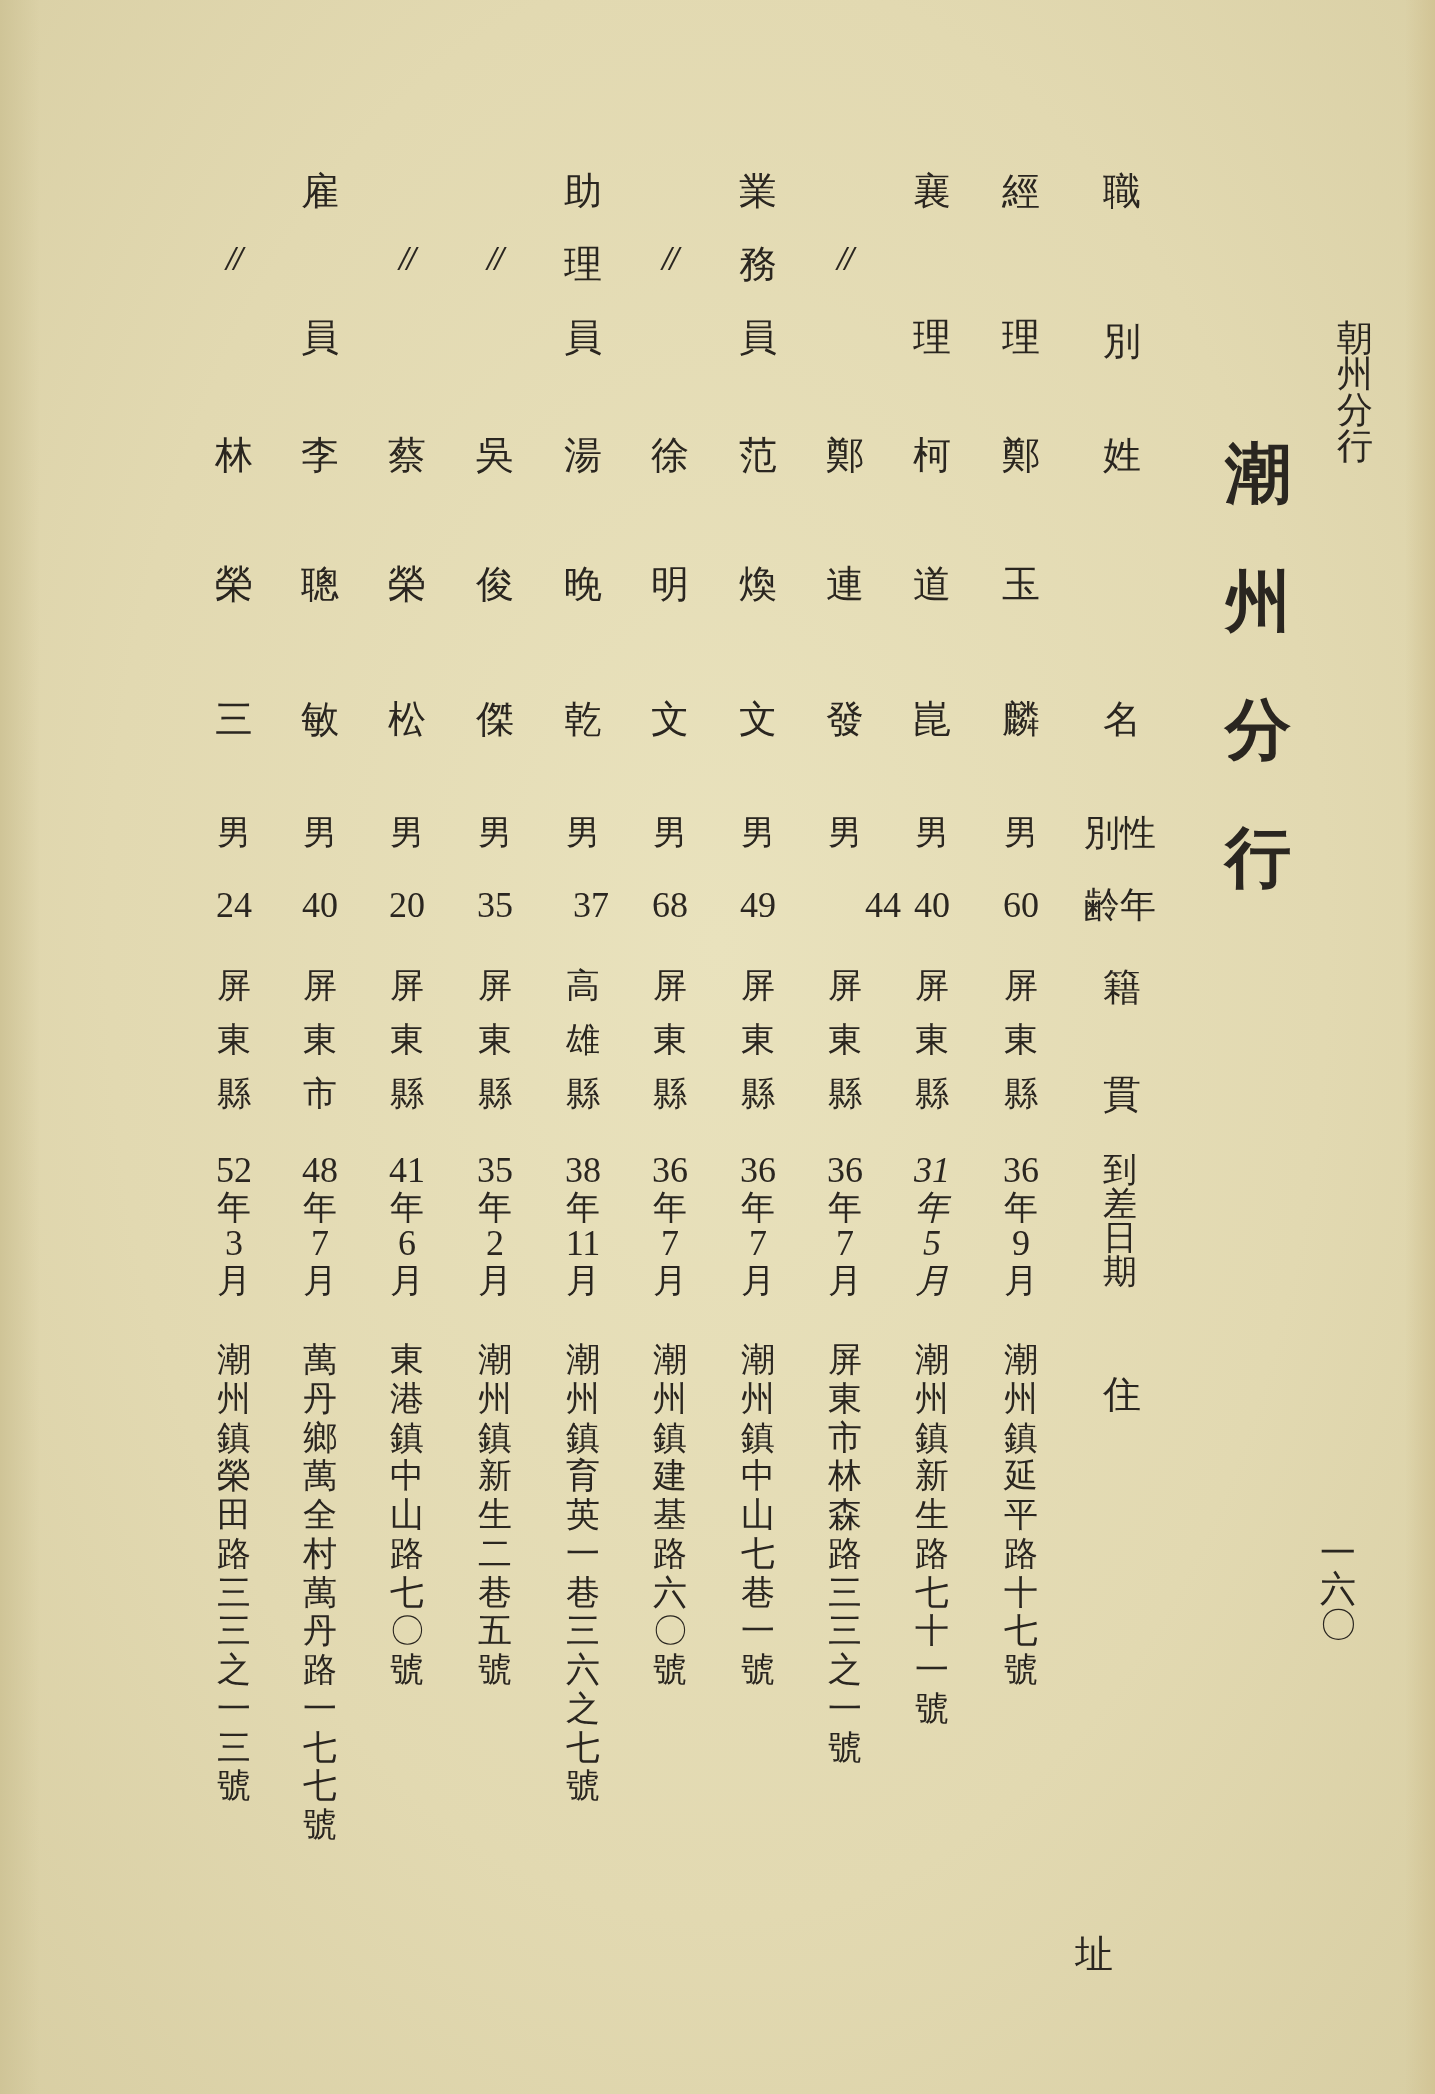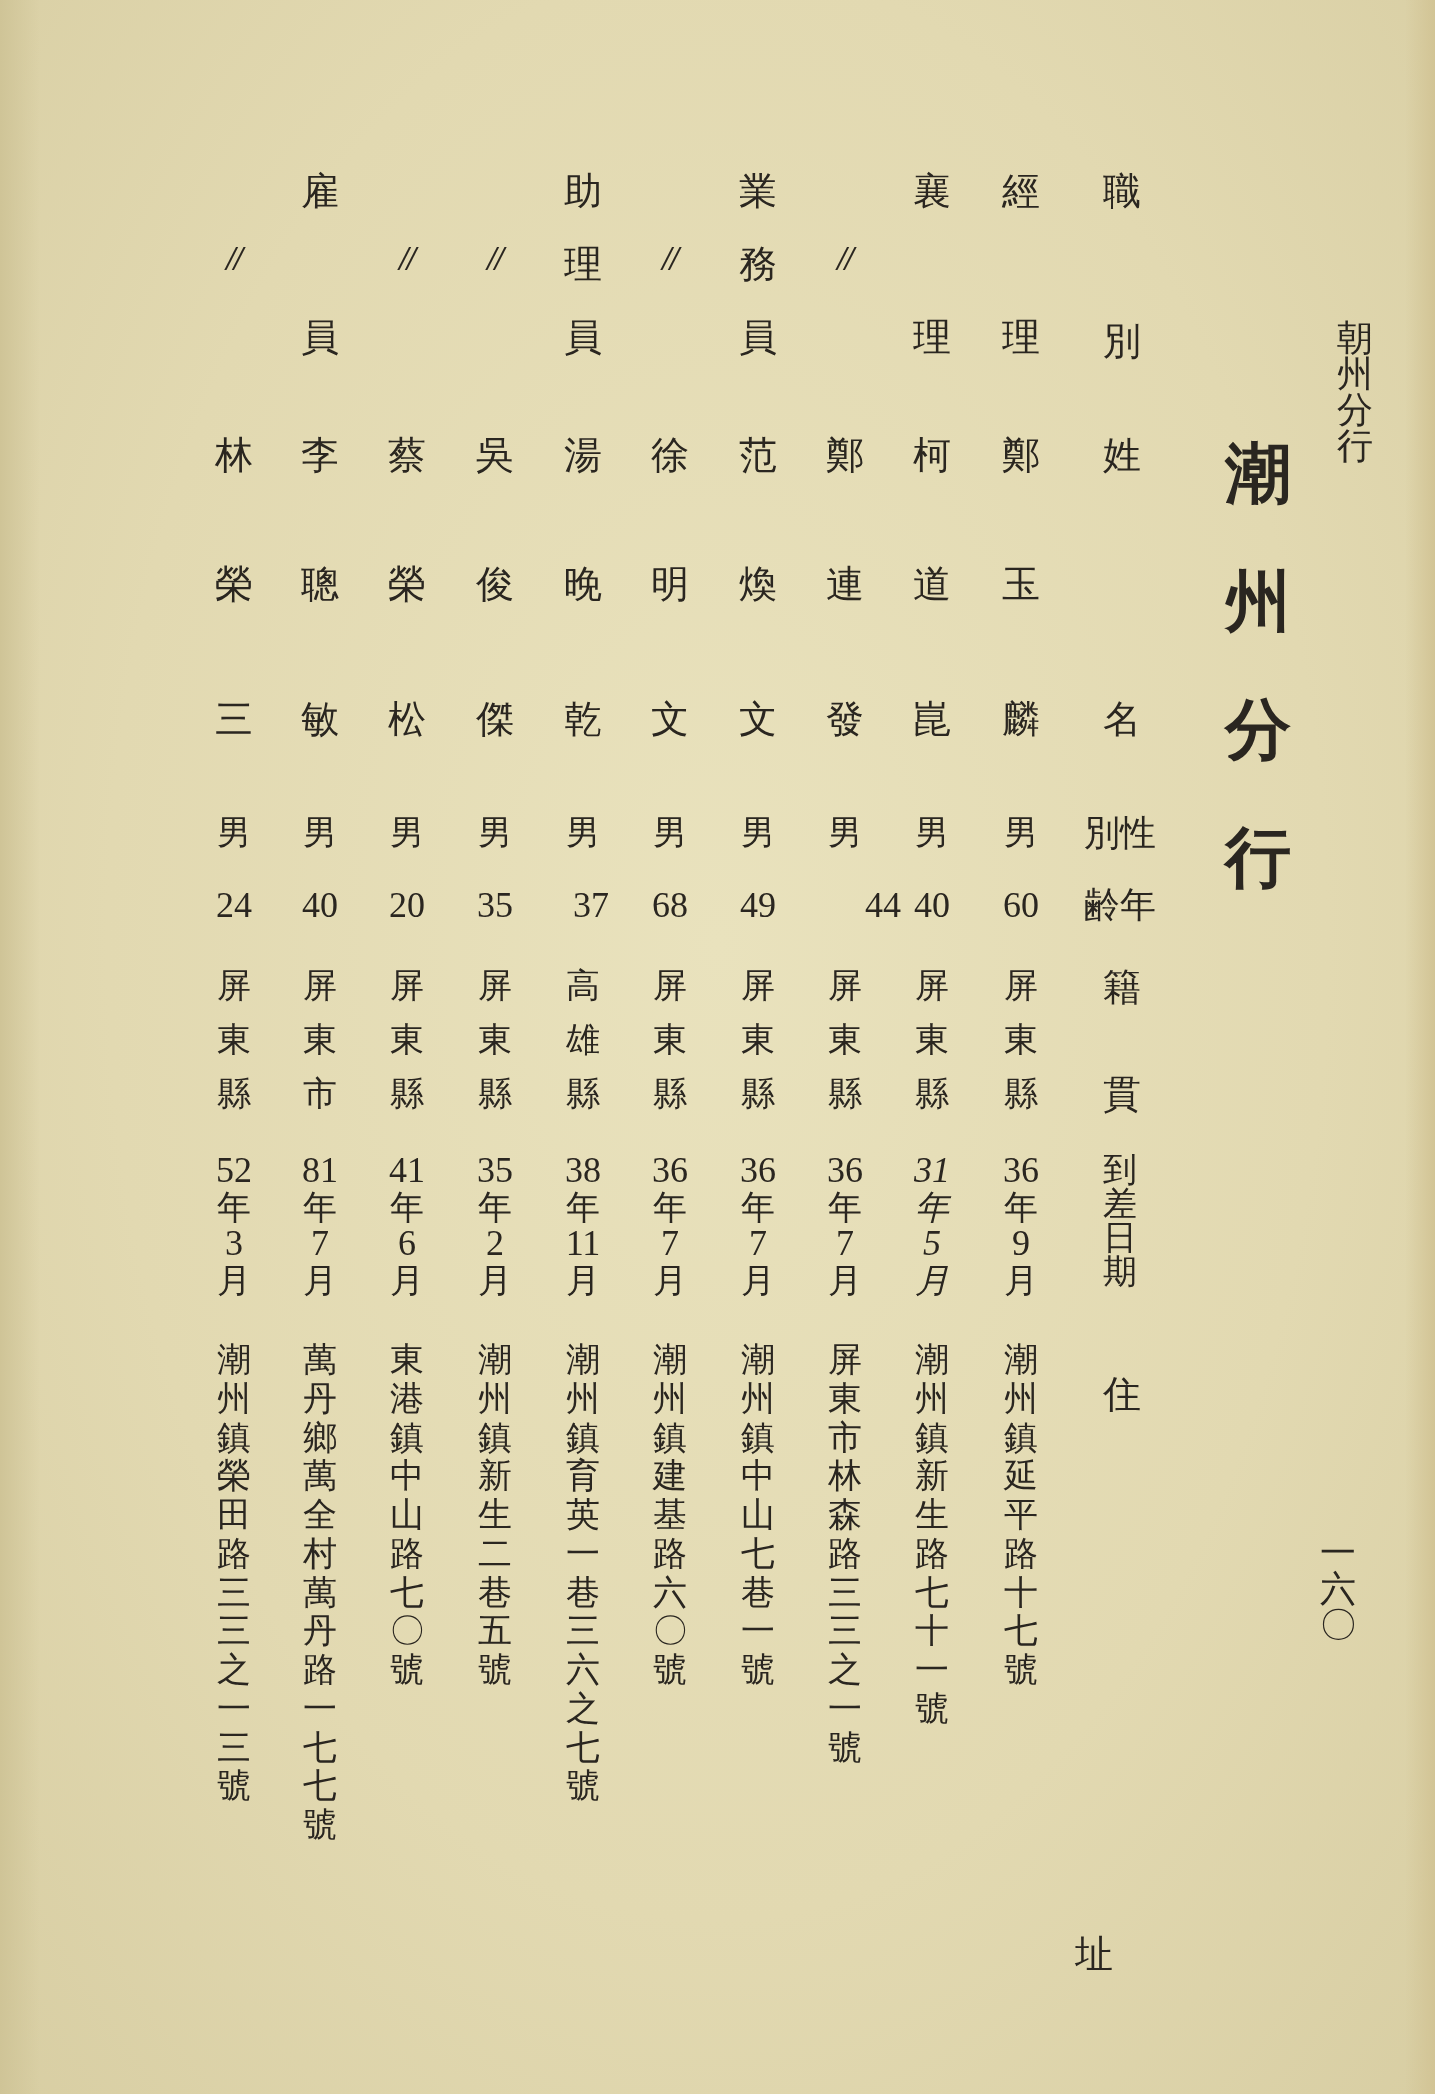--- a/index.html
+++ b/index.html
@@ -318,21 +318,21 @@
       <div class="abs cell" style="left: 320px; top: 318px;">員</div>
       <div class="abs cell" style="left: 320px; top: 436px;">李</div>
       <div class="abs cell" style="left: 320px; top: 565px;">聰</div>
       <div class="abs cell" style="left: 320px; top: 700px;">敏</div>
       <div class="abs small" style="left: 320px; top: 815px;">男</div>
       <div class="abs num" style="left: 320px; top: 887px;">40</div>
       <div class="abs small" style="left: 320px; top: 968px;">屏</div>
       <div class="abs small" style="left: 320px; top: 1022px;">東</div>
       <div class="abs small" style="left: 320px; top: 1076px;">市</div>
       <div class="abs date" style="left: 320px; top: 1152px;">
-        <span class="num">81</span>
+        <span class="num">48</span>
         <span class="small">年</span>
         <span class="num">7</span>
         <span class="small">月</span>
       </div>
       <div class="abs addr" style="left: 320px; top: 1340px;">
         <span>萬</span>
         <span>丹</span>
         <span>鄉</span>
         <span>萬</span>
         <span>全</span>

